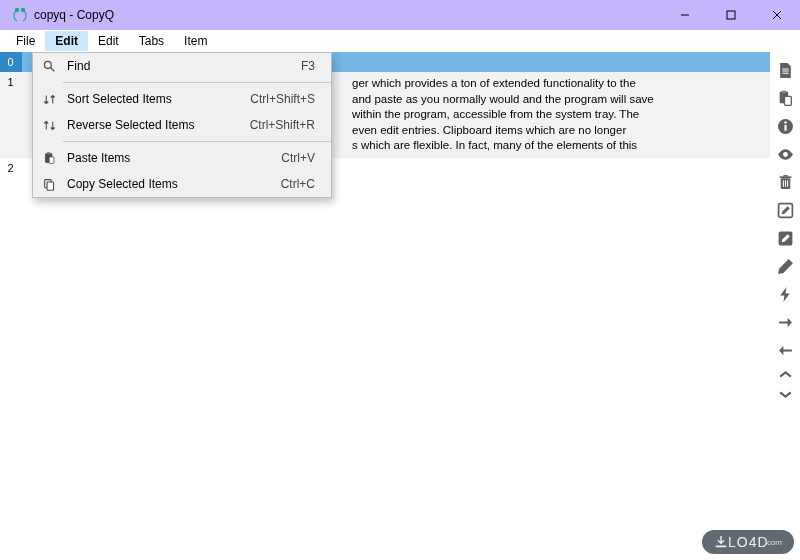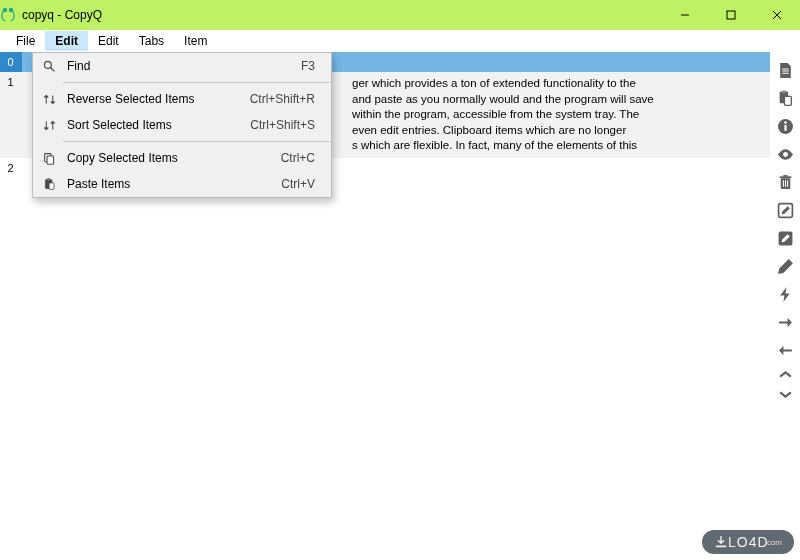--- a/index.html
+++ b/index.html
@@ -1,20 +1,20 @@
 <!DOCTYPE html>
 <html><head>
 <meta charset="utf-8">
 <style>
   * { box-sizing: border-box; }
   html, body { margin:0; padding:0; font-family: "Segoe UI", Tahoma, sans-serif; font-size:12px; color:#000; }
   body { width:800px; height:560px; overflow:hidden; position:relative; background:#fff; }
 
   
-  .titlebar { height:30px; display:flex; align-items:center; padding-left:0; background:#bef264; }
+  .titlebar { height:30px; display:flex; align-items:center; padding-left:12px; background:#c4b5fd; }
   .titlebar .logo { width:16px; height:16px; margin-right:6px; }
   .titlebar .title { font-size:12px; color:#000; }
   .titlebar .win-controls { margin-left:auto; display:flex; }
   .win-control { width:46px; height:30px; display:flex; align-items:center; justify-content:center; }
   .win-control svg { width:10px; height:10px; }
 
   
   .menubar { height:22px; display:flex; align-items:center; padding-left:6px; background:#fff; gap:0; }
   .menu-item { padding:3px 10px; cursor:default; font-size:12px; }
   .menu-item.active { background:#cce8ff;font-weight:bold; }
@@ -143,58 +143,58 @@
               <line x1="9.2" y1="9.2" x2="14" y2="14" stroke-width="1.5"></line>
             </svg>
           </span>
         <span class="dd-label">Find</span>
         <span class="dd-shortcut">F3</span>
       </div>
       <div class="dd-sep"></div>
       <div class="dd-item">
         <span class="dd-icon">
             <svg viewBox="0 0 16 16" fill="none" stroke-width="1.3">
+              <path d="M4 3 L4 13 M1.5 10.5 L4 13 L6.5 10.5"></path>
+              <path d="M12 13 L12 3 M9.5 5.5 L12 3 L14.5 5.5"></path>
+            </svg>
+          </span>
+        <span class="dd-label">Sort Selected Items</span>
+        <span class="dd-shortcut">Ctrl+Shift+S</span>
+      </div>
+      <div class="dd-item">
+        <span class="dd-icon">
+            <svg viewBox="0 0 16 16" fill="none" stroke-width="1.3">
               <path d="M4 13 L4 3 M1.5 5.5 L4 3 L6.5 5.5"></path>
               <path d="M12 3 L12 13 M9.5 10.5 L12 13 L14.5 10.5"></path>
             </svg>
           </span>
         <span class="dd-label">Reverse Selected Items</span>
         <span class="dd-shortcut">Ctrl+Shift+R</span>
       </div>
-      <div class="dd-item">
-        <span class="dd-icon">
-            <svg viewBox="0 0 16 16" fill="none" stroke-width="1.3">
-              <path d="M4 3 L4 13 M1.5 10.5 L4 13 L6.5 10.5"></path>
-              <path d="M12 13 L12 3 M9.5 5.5 L12 3 L14.5 5.5"></path>
-            </svg>
-          </span>
-        <span class="dd-label">Sort Selected Items</span>
-        <span class="dd-shortcut">Ctrl+Shift+S</span>
-      </div>
       <div class="dd-sep"></div>
-      <div class="dd-item">
-        <span class="dd-icon">
-            <svg viewBox="0 0 16 16">
-              <rect x="2" y="2" width="8" height="10" rx="1" fill="none" stroke="#4b4b4b" stroke-width="1.3"></rect>
-              <rect x="5" y="5" width="8" height="10" rx="1" fill="#fff" stroke="#4b4b4b" stroke-width="1.3"></rect>
-            </svg>
-          </span>
-        <span class="dd-label">Copy Selected Items</span>
-        <span class="dd-shortcut">Ctrl+C</span>
-      </div>
       <div class="dd-item">
         <span class="dd-icon">
             <svg viewBox="0 0 16 16">
               <rect x="3" y="2" width="8" height="11" rx="1" fill="#4b4b4b"></rect>
               <rect x="5" y="1" width="4" height="2.5" rx="0.8" fill="#888"></rect>
               <rect x="7.5" y="6" width="6" height="8" rx="1" fill="#fff" stroke="#4b4b4b" stroke-width="1"></rect>
             </svg>
           </span>
         <span class="dd-label">Paste Items</span>
         <span class="dd-shortcut">Ctrl+V</span>
+      </div>
+      <div class="dd-item">
+        <span class="dd-icon">
+            <svg viewBox="0 0 16 16">
+              <rect x="2" y="2" width="8" height="10" rx="1" fill="none" stroke="#4b4b4b" stroke-width="1.3"></rect>
+              <rect x="5" y="5" width="8" height="10" rx="1" fill="#fff" stroke="#4b4b4b" stroke-width="1.3"></rect>
+            </svg>
+          </span>
+        <span class="dd-label">Copy Selected Items</span>
+        <span class="dd-shortcut">Ctrl+C</span>
       </div>
     </div>
 
   </div>
 
   <div class="righttoolbar">
     <div class="toolbtn">
         <svg viewBox="0 0 16 16">
           <path fill="#5f5f5f" d="M3 1h7l3 3v11H3z"></path>
           <path fill="#fff" d="M5 6h6v1H5zM5 8h6v1H5zM5 10h6v1H5z"></path>

